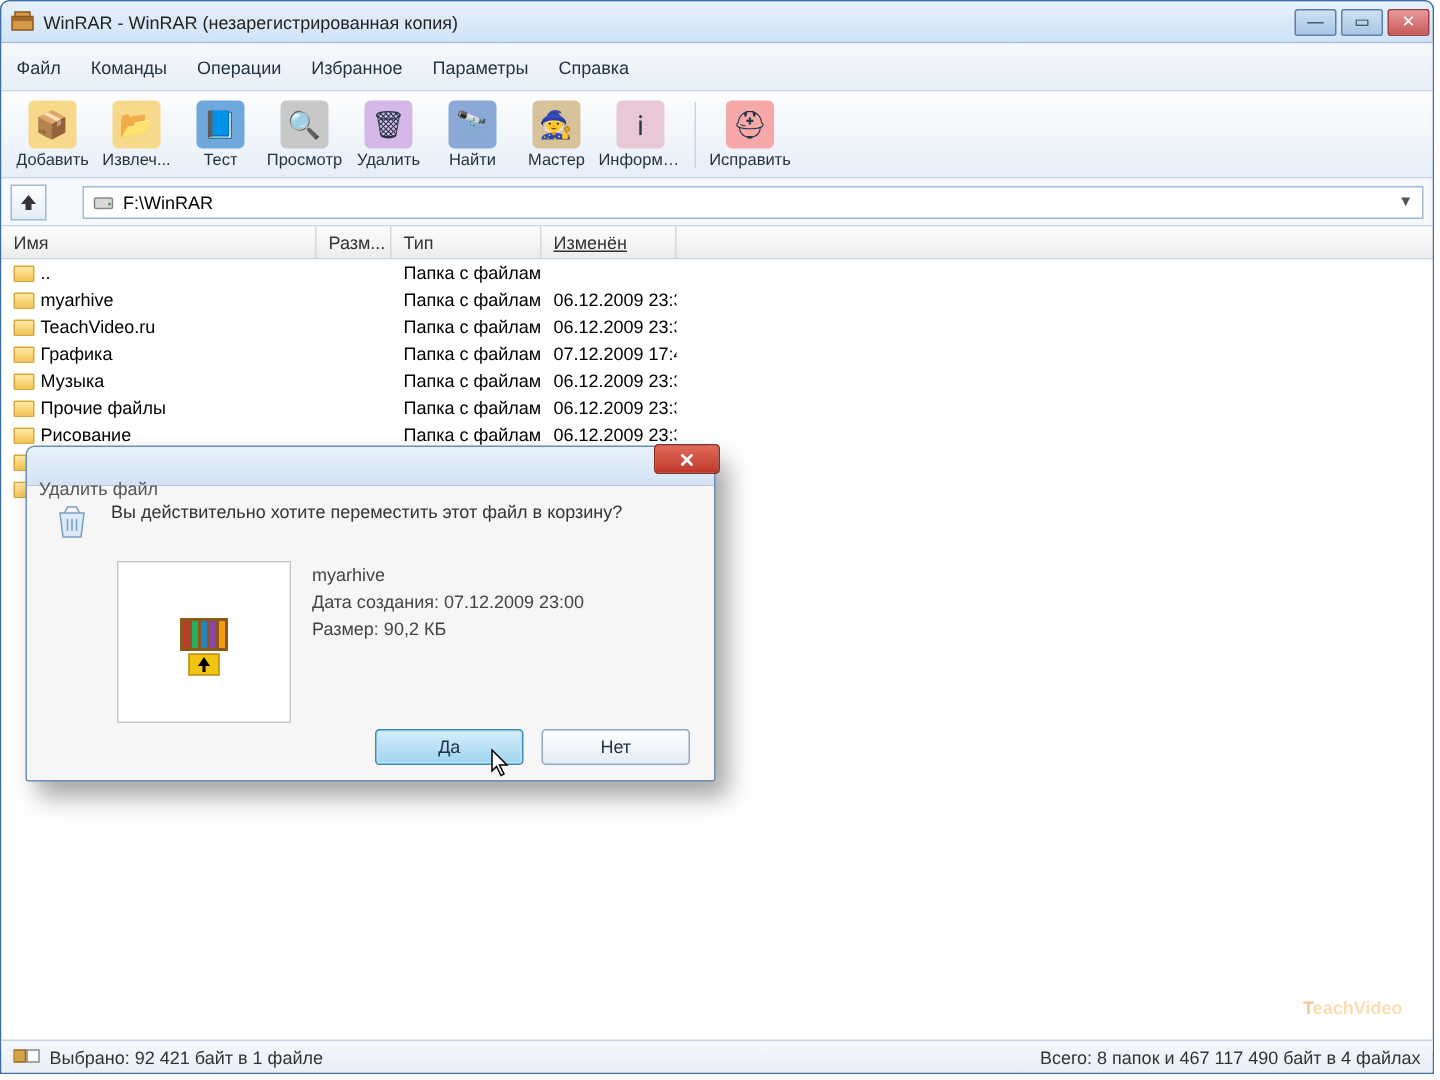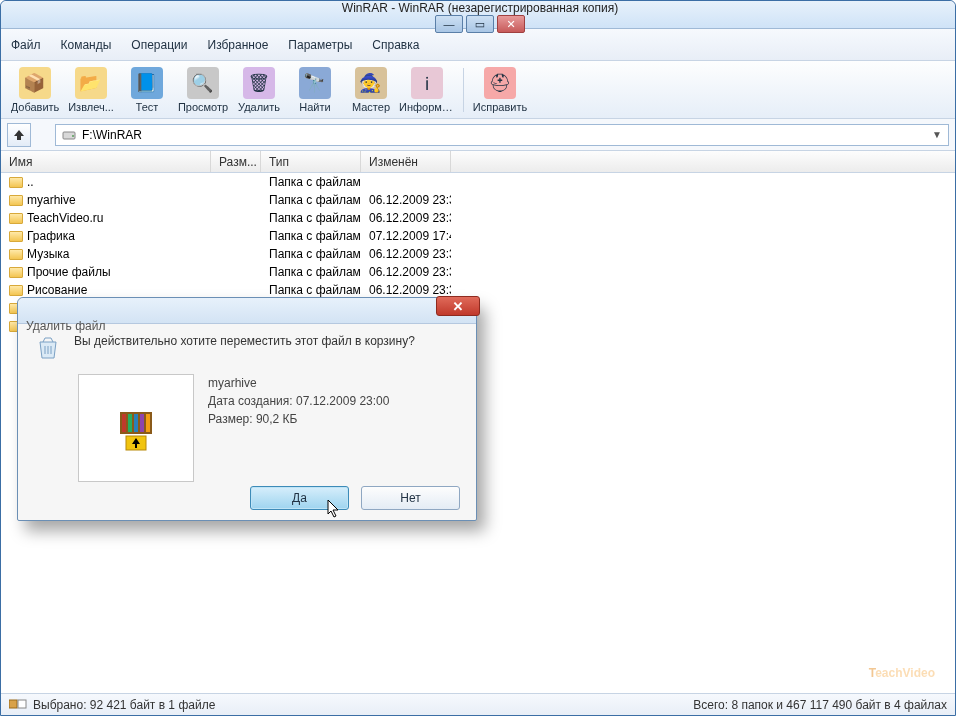--- a/index.html
+++ b/index.html
@@ -5,21 +5,21 @@
 * { box-sizing: border-box; margin: 0; padding: 0; font-family: "Segoe UI", Tahoma, sans-serif; font-size: 12px; }
 html, body { width: 960px; height: 720px; overflow: hidden; background: #fff; }
 
 .window {
   position: absolute; left: 0; top: 0; width: 956px; height: 716px;
   border: 1px solid #3b6ea5; border-radius: 6px 6px 0 0; background: #fff;
 }
 .titlebar {
   height: 28px; background: linear-gradient(#e7f1fb, #cfe3f7);
   border-bottom: 1px solid #9fb9d6; display: flex; align-items: center;
-  border-radius: 6px 6px 0 0; padding: 0 2px 0 6px; flex-direction: column;
+  border-radius: 6px 6px 0 0; padding: 0 2px 0 6px;
 }
 .titlebar .app-icon { width: 16px; height: 16px; margin-right: 6px; }
 .titlebar .title { flex: 1; color: #222; }
 .win-btns { display: flex; gap: 3px; }
 .win-btn {
   width: 28px; height: 18px; border: 1px solid #5a7fa8; border-radius: 2px;
   background: linear-gradient(#cde0f3, #a9c6e5); color: #234; font-size: 11px;
   display: flex; align-items: center; justify-content: center; cursor: pointer;
 }
 .win-btn.close { background: linear-gradient(#e79a9a, #c75a5a); color: #fff; border-color: #a04040; }
@@ -57,21 +57,21 @@
   flex: 1; height: 22px; border: 1px solid #9fb9d6; background: #fff; display: flex;
   align-items: center; padding: 0 6px; gap: 6px;
 }
 .path-box .dd { color: #555; font-size: 10px; cursor: pointer; }
 
 .listheader {
   height: 22px; background: linear-gradient(#fdfdfd,#ececec);
   border-bottom: 1px solid #c7d4e4; display: flex; align-items: center;
 }
 .col { border-right: 1px solid #d8d8d8; padding: 0 8px; height: 100%; display: flex; align-items: center; color: #333; }
-.col.name { width: 210px; } .col.size { width: 50px; } .col.type { width: 100px; } .col.mod { width: 90px; }
+.col.name { width: 210px; } .col.size { width: 50px; } .col.type { width: 100px; } .col.mod { width: 90px; text-decoration: underline; }
 
 .filelist { position: relative; height: 528px; overflow: hidden; background: #fff; }
 .row { display: flex; align-items: center; height: 18px; padding: 0; }
 .row .c { padding: 0 8px; overflow: hidden; white-space: nowrap; }
 .row .c.name { width: 210px; display: flex; align-items: center; gap: 4px; }
 .row .c.size { width: 50px; } .row .c.type { width: 100px; } .row .c.mod { width: 90px; }
 .fldr-icon { width: 14px; height: 11px; background: linear-gradient(#ffe9a8,#f3c552); border: 1px solid #d8a93a; border-radius: 1px; }
 
 .statusbar {
   position: absolute; bottom: 0; left: 0; right: 0; height: 22px;

